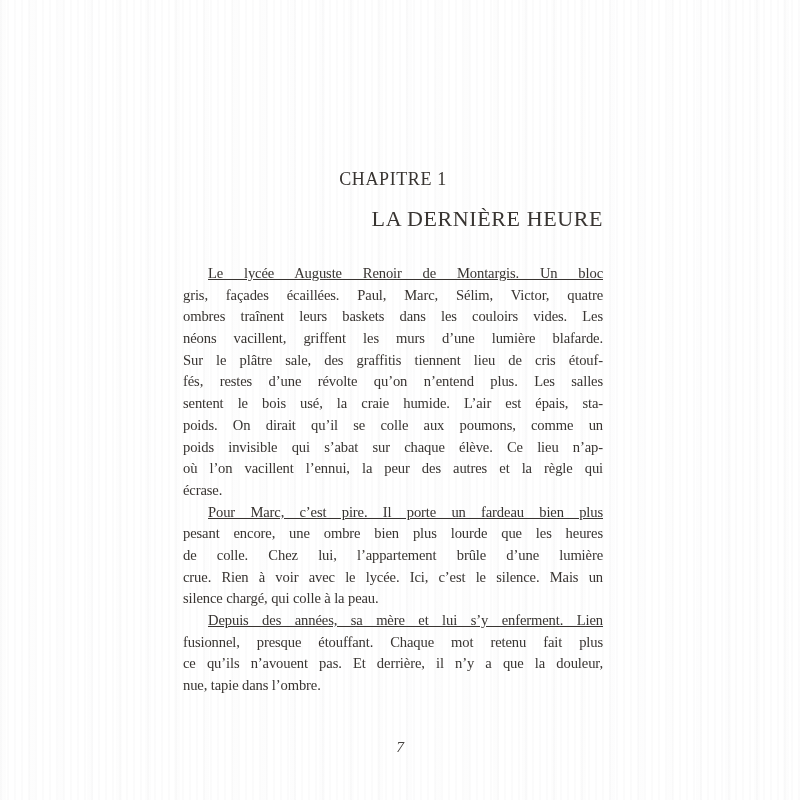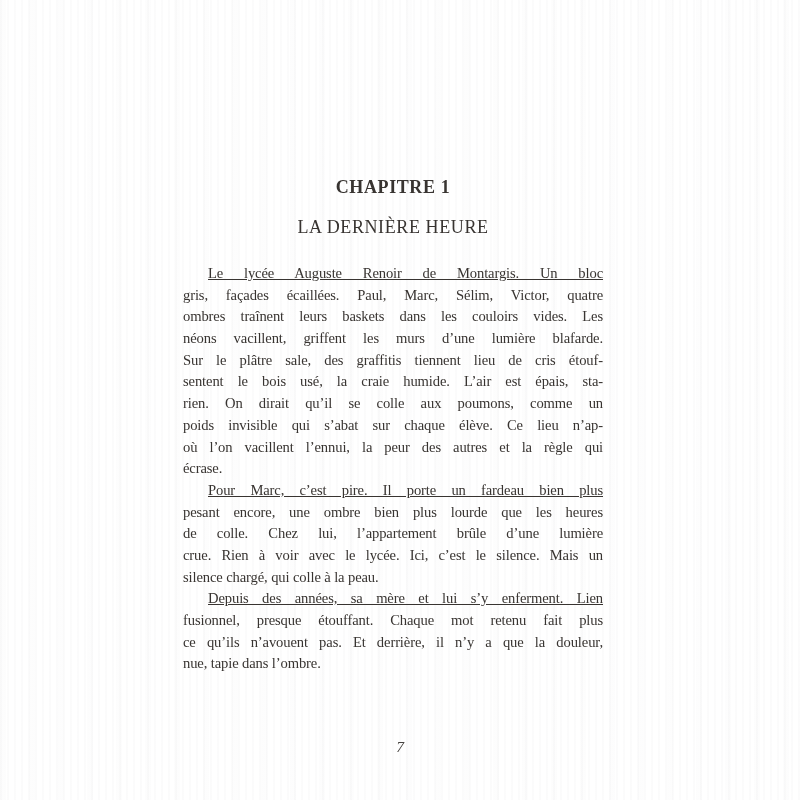--- a/index.html
+++ b/index.html
@@ -26,32 +26,32 @@
         rgba(0,0,0,0) 6px, rgba(0,0,0,0) 29px);
   }
   .content {
     position: absolute;
     left: 183px;
     top: 162px;
     width: 420px;
     color: #383431;
   }
   .chapter-heading {
-    margin: 16px;
+    margin: 8px;
     font-size: 18px;
-    font-weight: bold;
+    font-weight: normal;
     text-align: center;
     letter-spacing: 0.6px;
     line-height: 18px;
   }
   .chapter-title {
     margin: 22px 0 0 0;
-    font-size: 18px;
+    font-size: 22px;
     font-weight: normal;
-    text-align: center;
+    text-align: right;
     letter-spacing: 0.6px;
     line-height: 18px;
   }
   .body-text {
     position: absolute;
     left: 0;
     top: 101px;
     width: 420px;
     font-size: 14.6px;
     letter-spacing: -0.12px;
@@ -86,22 +86,23 @@
   <div class="content">
     <h1 class="chapter-heading">CHAPITRE 1</h1>
     <h2 class="chapter-title">LA DERNIÈRE HEURE</h2>
     <div class="body-text">
         <div class="para">
           <div class="line first">Le lycée Auguste Renoir de Montargis. Un bloc</div>
           <div class="line">gris, façades écaillées. Paul, Marc, Sélim, Victor, quatre</div>
           <div class="line">ombres traînent leurs baskets dans les couloirs vides. Les</div>
           <div class="line">néons vacillent, griffent les murs d’une lumière blafarde.</div>
           <div class="line">Sur le plâtre sale, des graffitis tiennent lieu de cris étouf-</div>
+          <div class="line">fés, restes d’une révolte qu’on n’entend plus. Les salles</div>
           <div class="line">sentent le bois usé, la craie humide. L’air est épais, sta-</div>
-          <div class="line">rien. On dirait qu’il se colle aux poumons, comme un</div>
+          <div class="line">poids. On dirait qu’il se colle aux poumons, comme un</div>
           <div class="line">poids invisible qui s’abat sur chaque élève. Ce lieu n’ap-</div>
           <div class="line">où l’on vacillent l’ennui, la peur des autres et la règle qui</div>
           <div class="line last">écrase.</div>
         </div>
         <div class="para">
           <div class="line first">Pour Marc, c’est pire. Il porte un fardeau bien plus</div>
           <div class="line">pesant encore, une ombre bien plus lourde que les heures</div>
           <div class="line">de colle. Chez lui, l’appartement brûle d’une lumière</div>
           <div class="line">crue. Rien à voir avec le lycée. Ici, c’est le silence. Mais un</div>
           <div class="line last">silence chargé, qui colle à la peau.</div>

